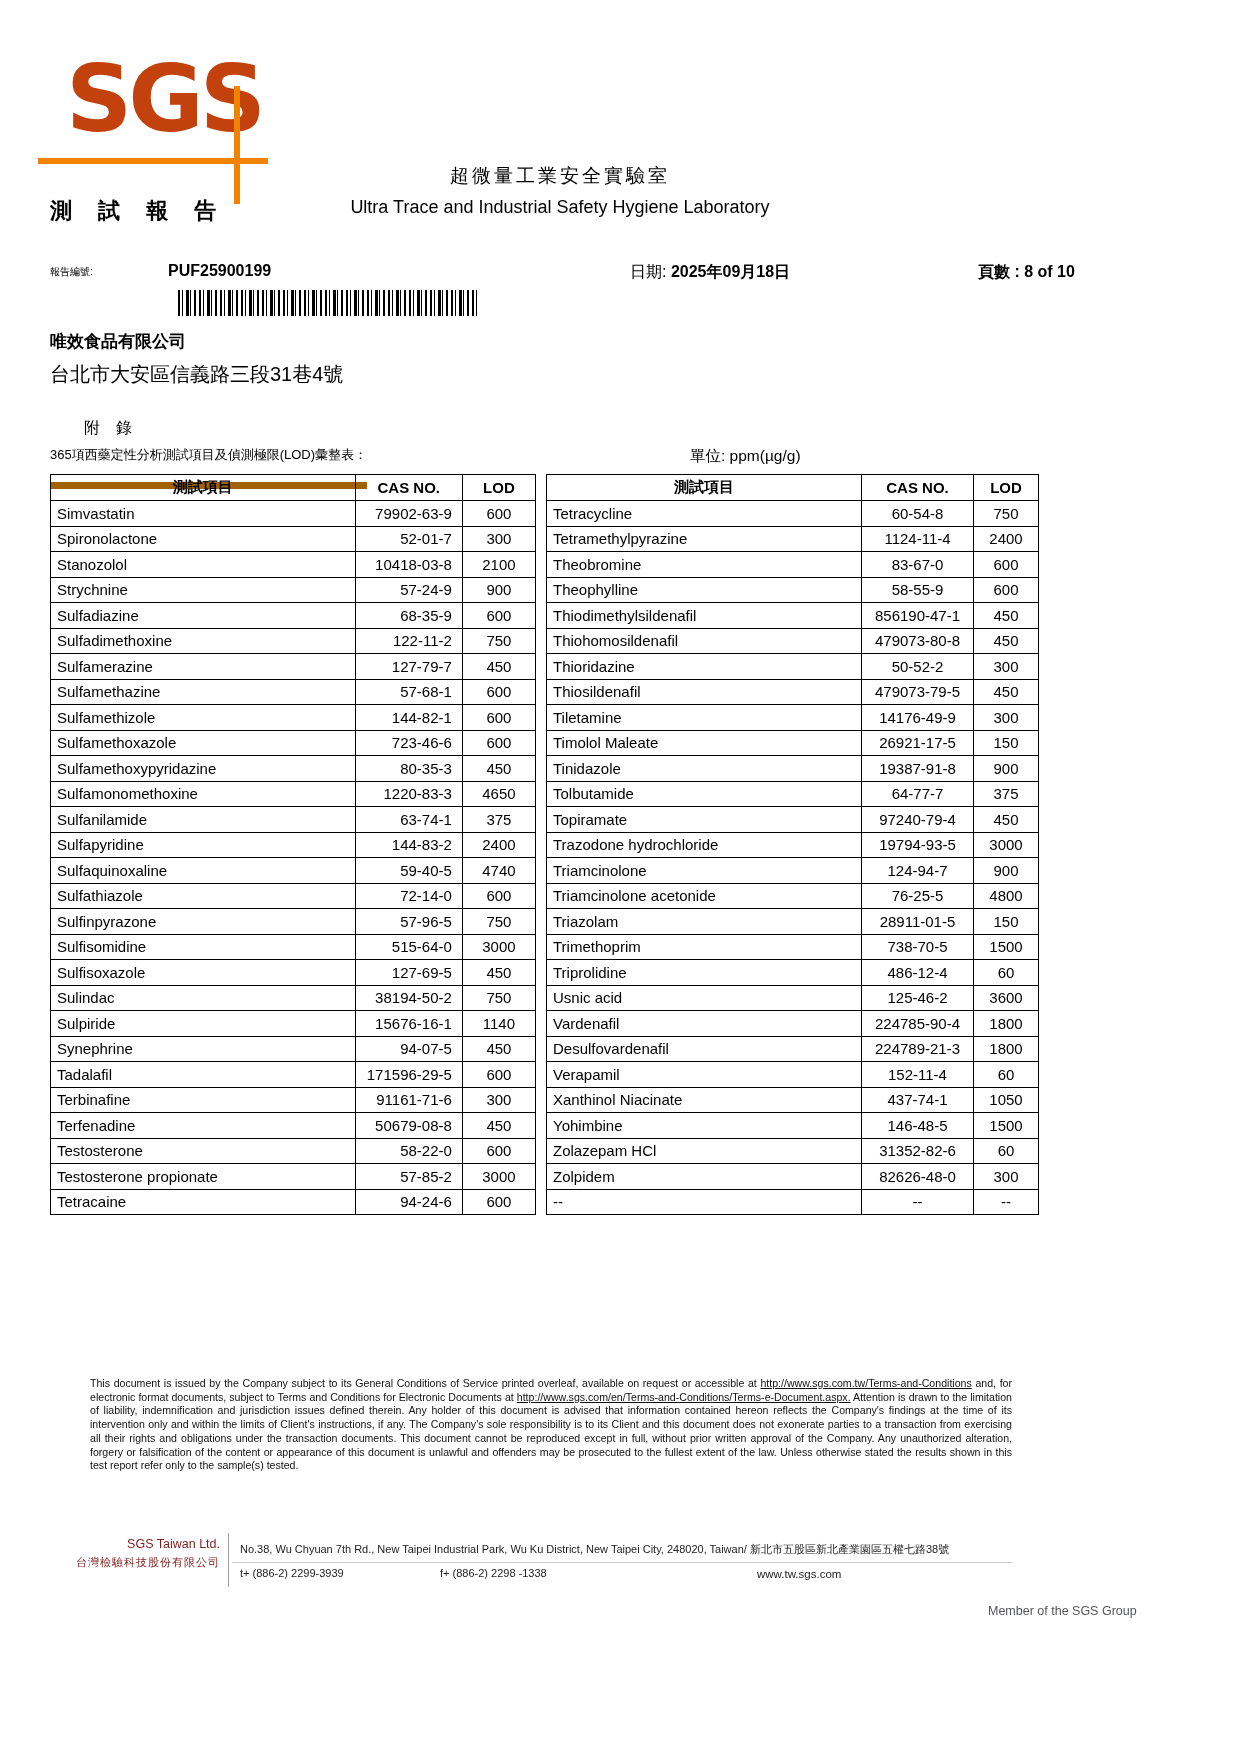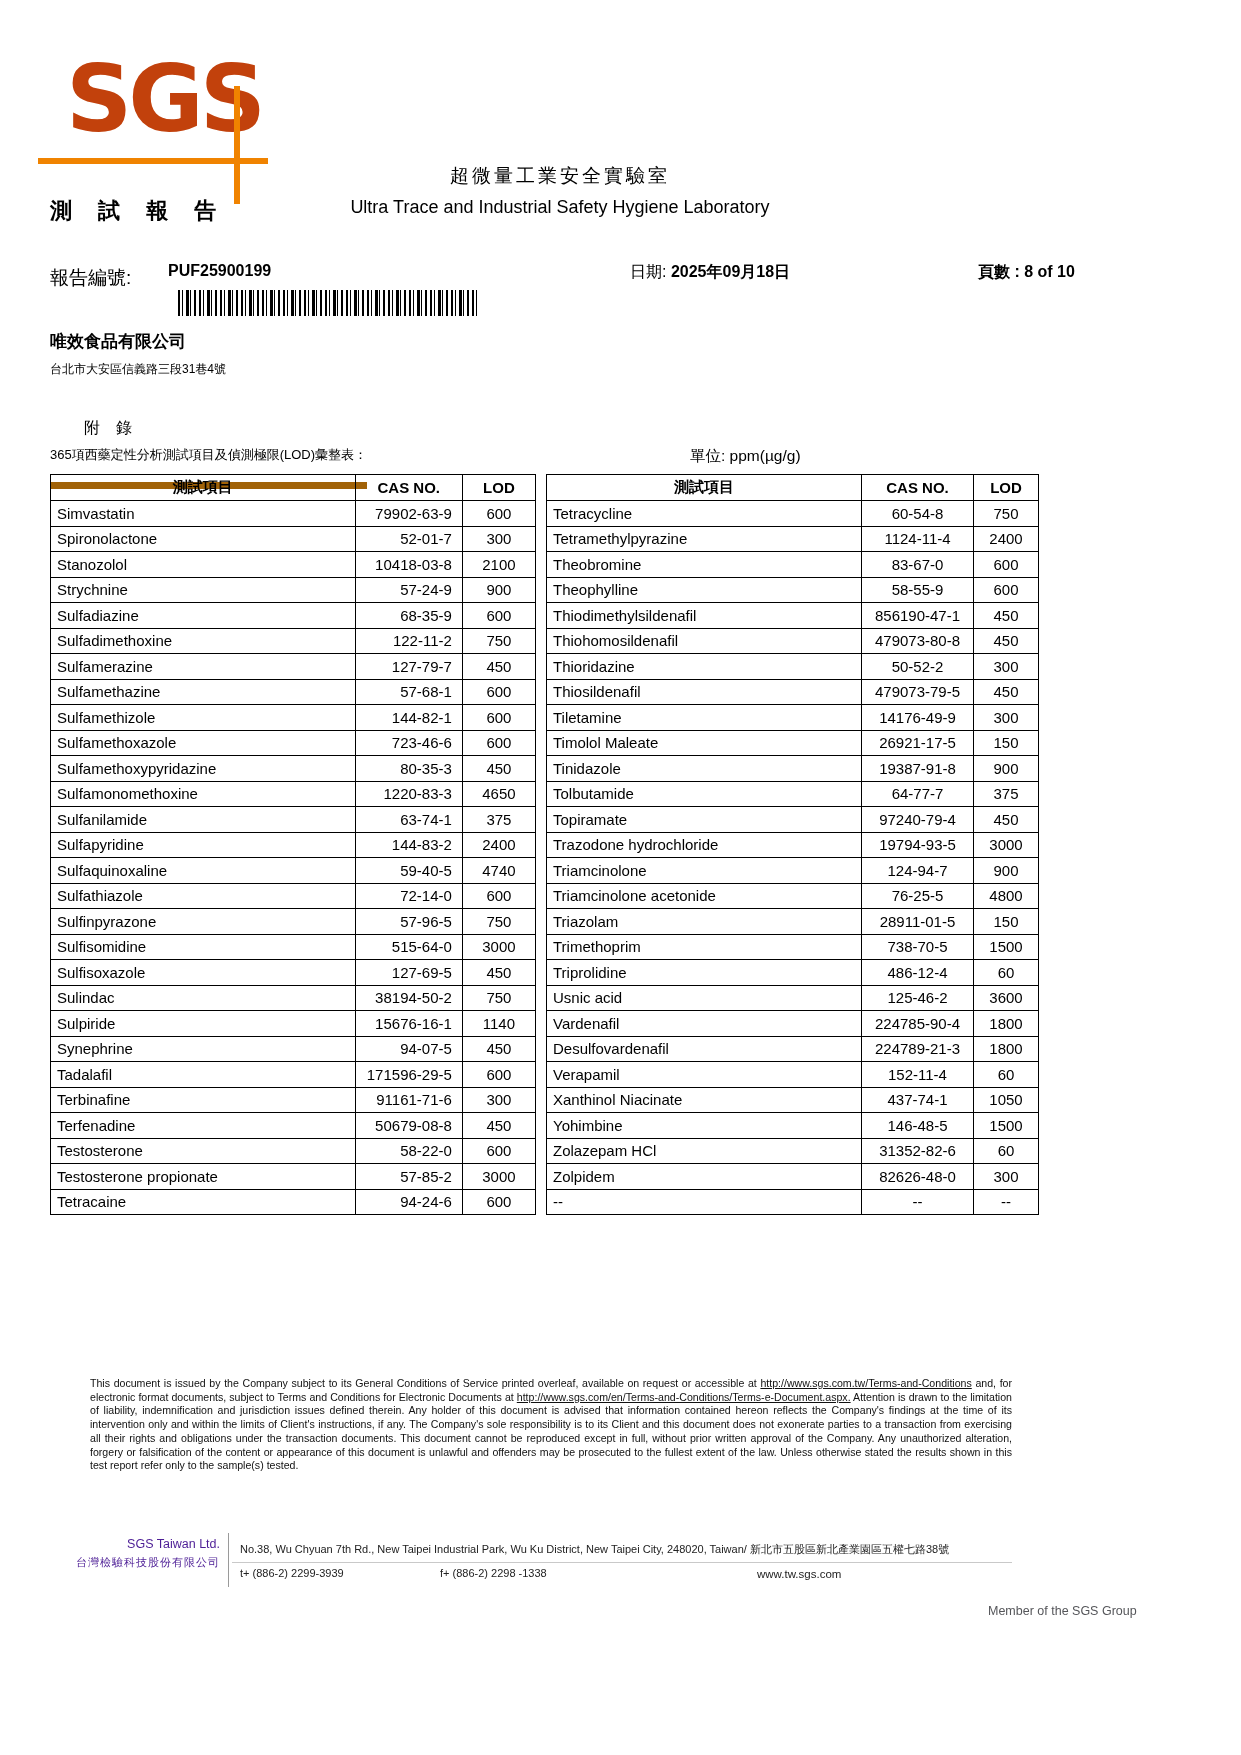--- a/index.html
+++ b/index.html
@@ -21,37 +21,37 @@
   .logo-vbar { position:absolute; left:196px; top:24px; width:6px; height:118px; background:#f08300; }
   .report-title-zh {
     position:absolute; left:50px; top:196px;
     font-size:22px; font-weight:700; letter-spacing:10px; white-space:pre;
   }
   .lab-titles { position:absolute; left:260px; top:163px; width:600px; text-align:center; }
   .lab-zh { font-size:19px; letter-spacing:3px; }
   .lab-en { font-size:18px; margin-top:8px; }
 
   
-  .report-no-label { position:absolute; left:50px; top:265px; font-size:19px; }
+  .report-no-label { position:absolute; left:50px; top:265px; font-size:10px; }
   .report-no { position:absolute; left:168px; top:262px; font-size:16px; font-weight:700; }
   .date-line { position:absolute; left:630px; top:262px; font-size:16px; }
   .date-line .lbl { font-weight:400; }
   .date-line .val { font-weight:700; }
   .page-count { position:absolute; left:978px; top:262px; font-size:16px; font-weight:700; }
   .barcode {
     position:absolute; left:178px; top:290px; width:302px; height:26px;
     background-image:repeating-linear-gradient(90deg,
       #000 0 2px,#fff 2px 4px,#000 4px 5px,#fff 5px 8px,
       #000 8px 11px,#fff 11px 12px,#000 12px 13px,#fff 13px 16px,
       #000 16px 18px,#fff 18px 21px);
   }
 
   
   .client-name { position:absolute; left:50px; top:330px; font-size:17px; font-weight:700; }
-  .client-address { position:absolute; left:50px; top:361px; font-size:12px; }
+  .client-address { position:absolute; left:50px; top:361px; font-size:20px; }
 
   
   .appendix-label { position:absolute; left:52px; top:418px; font-size:16px; white-space:pre;margin-left:32px; }
   .table-title {
     position:absolute; left:50px; top:446px; font-size:13px;
     border-bottom:7px solid #a16207; padding-bottom:18px;
   }
   .unit-label { position:absolute; left:690px; top:446px; font-size:15.5px; }
 
   
@@ -67,21 +67,21 @@
   table.left  td.col-cas { text-align:right; padding-right:10px; }
   table.right td.col-cas { text-align:center;margin-top:44px; }
   td.col-lod { text-align:center; }
 
   
   .disclaimer {
     position:absolute; left:90px; top:1377px; width:922px;
     font-size:10.6px; line-height:13.7px; text-align:justify; color:#111;
   }
   .disclaimer a { color:#111; text-decoration:underline; }
-  .f-left { position:absolute; left:40px; top:1537px; width:180px; text-align:right; color:#4c1d95; }
+  .f-left { position:absolute; left:40px; top:1537px; width:180px; text-align:right; color:#7f1d1d; }
   .f-left .en { font-size:12.5px; }
   .f-left .zh { font-size:11px; margin-top:4px; letter-spacing:1px; }
   .f-divider { position:absolute; left:228px; top:1533px; width:1px; height:54px; background:#9a9a9a; }
   .f-address { position:absolute; left:240px; top:1542px; font-size:11px; color:#222; }
   .f-hairline { position:absolute; left:232px; top:1562px; width:780px; height:1px; background:#c9c9c9; }
   .f-tel { position:absolute; left:240px; top:1567px; font-size:11px; color:#222; }
   .f-fax { position:absolute; left:440px; top:1567px; font-size:11px; color:#222; }
   .f-web { position:absolute; left:757px; top:1568px; font-size:11.5px; color:#222; }
   .member { position:absolute; left:988px; top:1604px; font-size:12.5px; color:#55565a; }
 </style>

